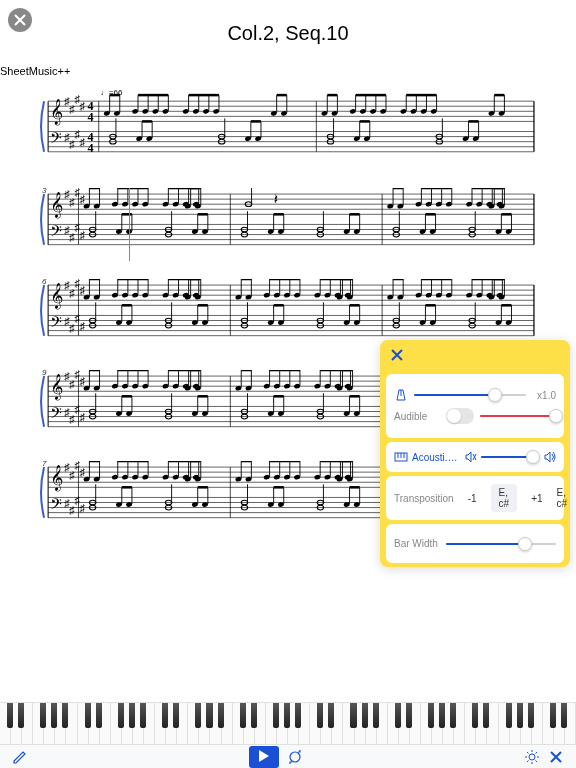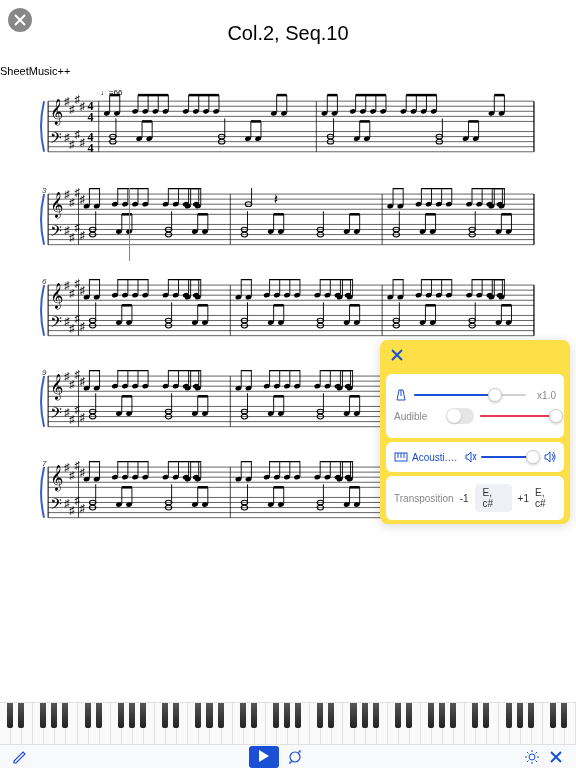--- a/index.html
+++ b/index.html
@@ -25,21 +25,21 @@
 .panel-row .label { color: #888; font-size: 10px; width: 46px; flex-shrink: 0; }
 .slider { flex: 1; height: 2px; background: #d0d0d0; position: relative; border-radius: 2px; }
 .slider-fill { position: absolute; left: 0; height: 100%; background: #1a4fd6; border-radius: 2px; }
 .slider-fill.red { background: #e63950; }
 .slider-knob { position: absolute; width: 14px; height: 14px; background: #fff; border: 1px solid #ccc; border-radius: 50%; top: -6px; box-shadow: 0 1px 3px rgba(0,0,0,0.2); transform: translateX(-50%); }
 .toggle { width: 28px; height: 16px; background: #e5e5e5; border-radius: 8px; position: relative; flex-shrink: 0; }
 .toggle::after { content: ''; position: absolute; width: 14px; height: 14px; background: #fff; border-radius: 50%; top: 1px; left: 1px; box-shadow: 0 1px 2px rgba(0,0,0,0.2); }
 .val { color: #888; font-size: 10px; width: 24px; text-align: right; flex-shrink: 0; }
 .inst-row { display: flex; align-items: center; gap: 4px; color: #1a4fd6; font-size: 10px; }
 .inst-name { flex: 1; white-space: nowrap; overflow: hidden; text-overflow: ellipsis; }
-.trans-row { display: flex; align-items: center; gap: 6px; font-size: 10px; color: #888; }
+.trans-row { display: flex; align-items: center; gap: 14px; font-size: 10px; color: #888; }
 .trans-val { color: #333; }
 .trans-badge { background: #eef0f5; padding: 3px 8px; border-radius: 4px; color: #333; }
 .vol-icon { width: 14px; height: 14px; flex-shrink: 0; }
 
 .piano-kb { position: absolute; bottom: 24px; left: 0; right: 0; height: 42px; background: #fafafa; border-top: 1px solid #e0e0e0; display: flex; }
 .white-key { flex: 1; border-right: 1px solid #e0e0e0; position: relative; }
 .black-key { position: absolute; width: 60%; height: 60%; top: 0; right: -30%; background: linear-gradient(#555, #222); border-radius: 0 0 2px 2px; z-index: 2; }
 
 .bottom-bar { position: absolute; bottom: 0; left: 0; right: 0; height: 24px; background: #f8f9fb; border-top: 1px solid #e0e0e0; display: flex; align-items: center; padding: 0 8px; }
 .bottom-bar .spacer { flex: 1; }
@@ -866,20 +866,29 @@
   <div class="panel-card">
     <div class="trans-row">
       <span>Transposition</span>
       <span class="trans-val">-1</span>
       <span class="trans-badge">E, c#</span>
       <span class="trans-val">+1</span>
       <span class="trans-val">E, c#</span>
     </div>
   </div>
 
+  <div class="panel-card">
+    <div class="panel-row">
+      <span class="label">Bar Width</span>
+      <div class="slider">
+        <div class="slider-fill" style="width:72%"></div>
+        <div class="slider-knob" style="left:72%"></div>
+      </div>
+    </div>
+  </div>
 </div>
 
 <div class="piano-kb" id="pianokb">
     <div class="white-key">
       <div class="black-key"></div>
     </div>
     <div class="white-key">
       <div class="black-key"></div>
     </div>
     <div class="white-key"></div>

